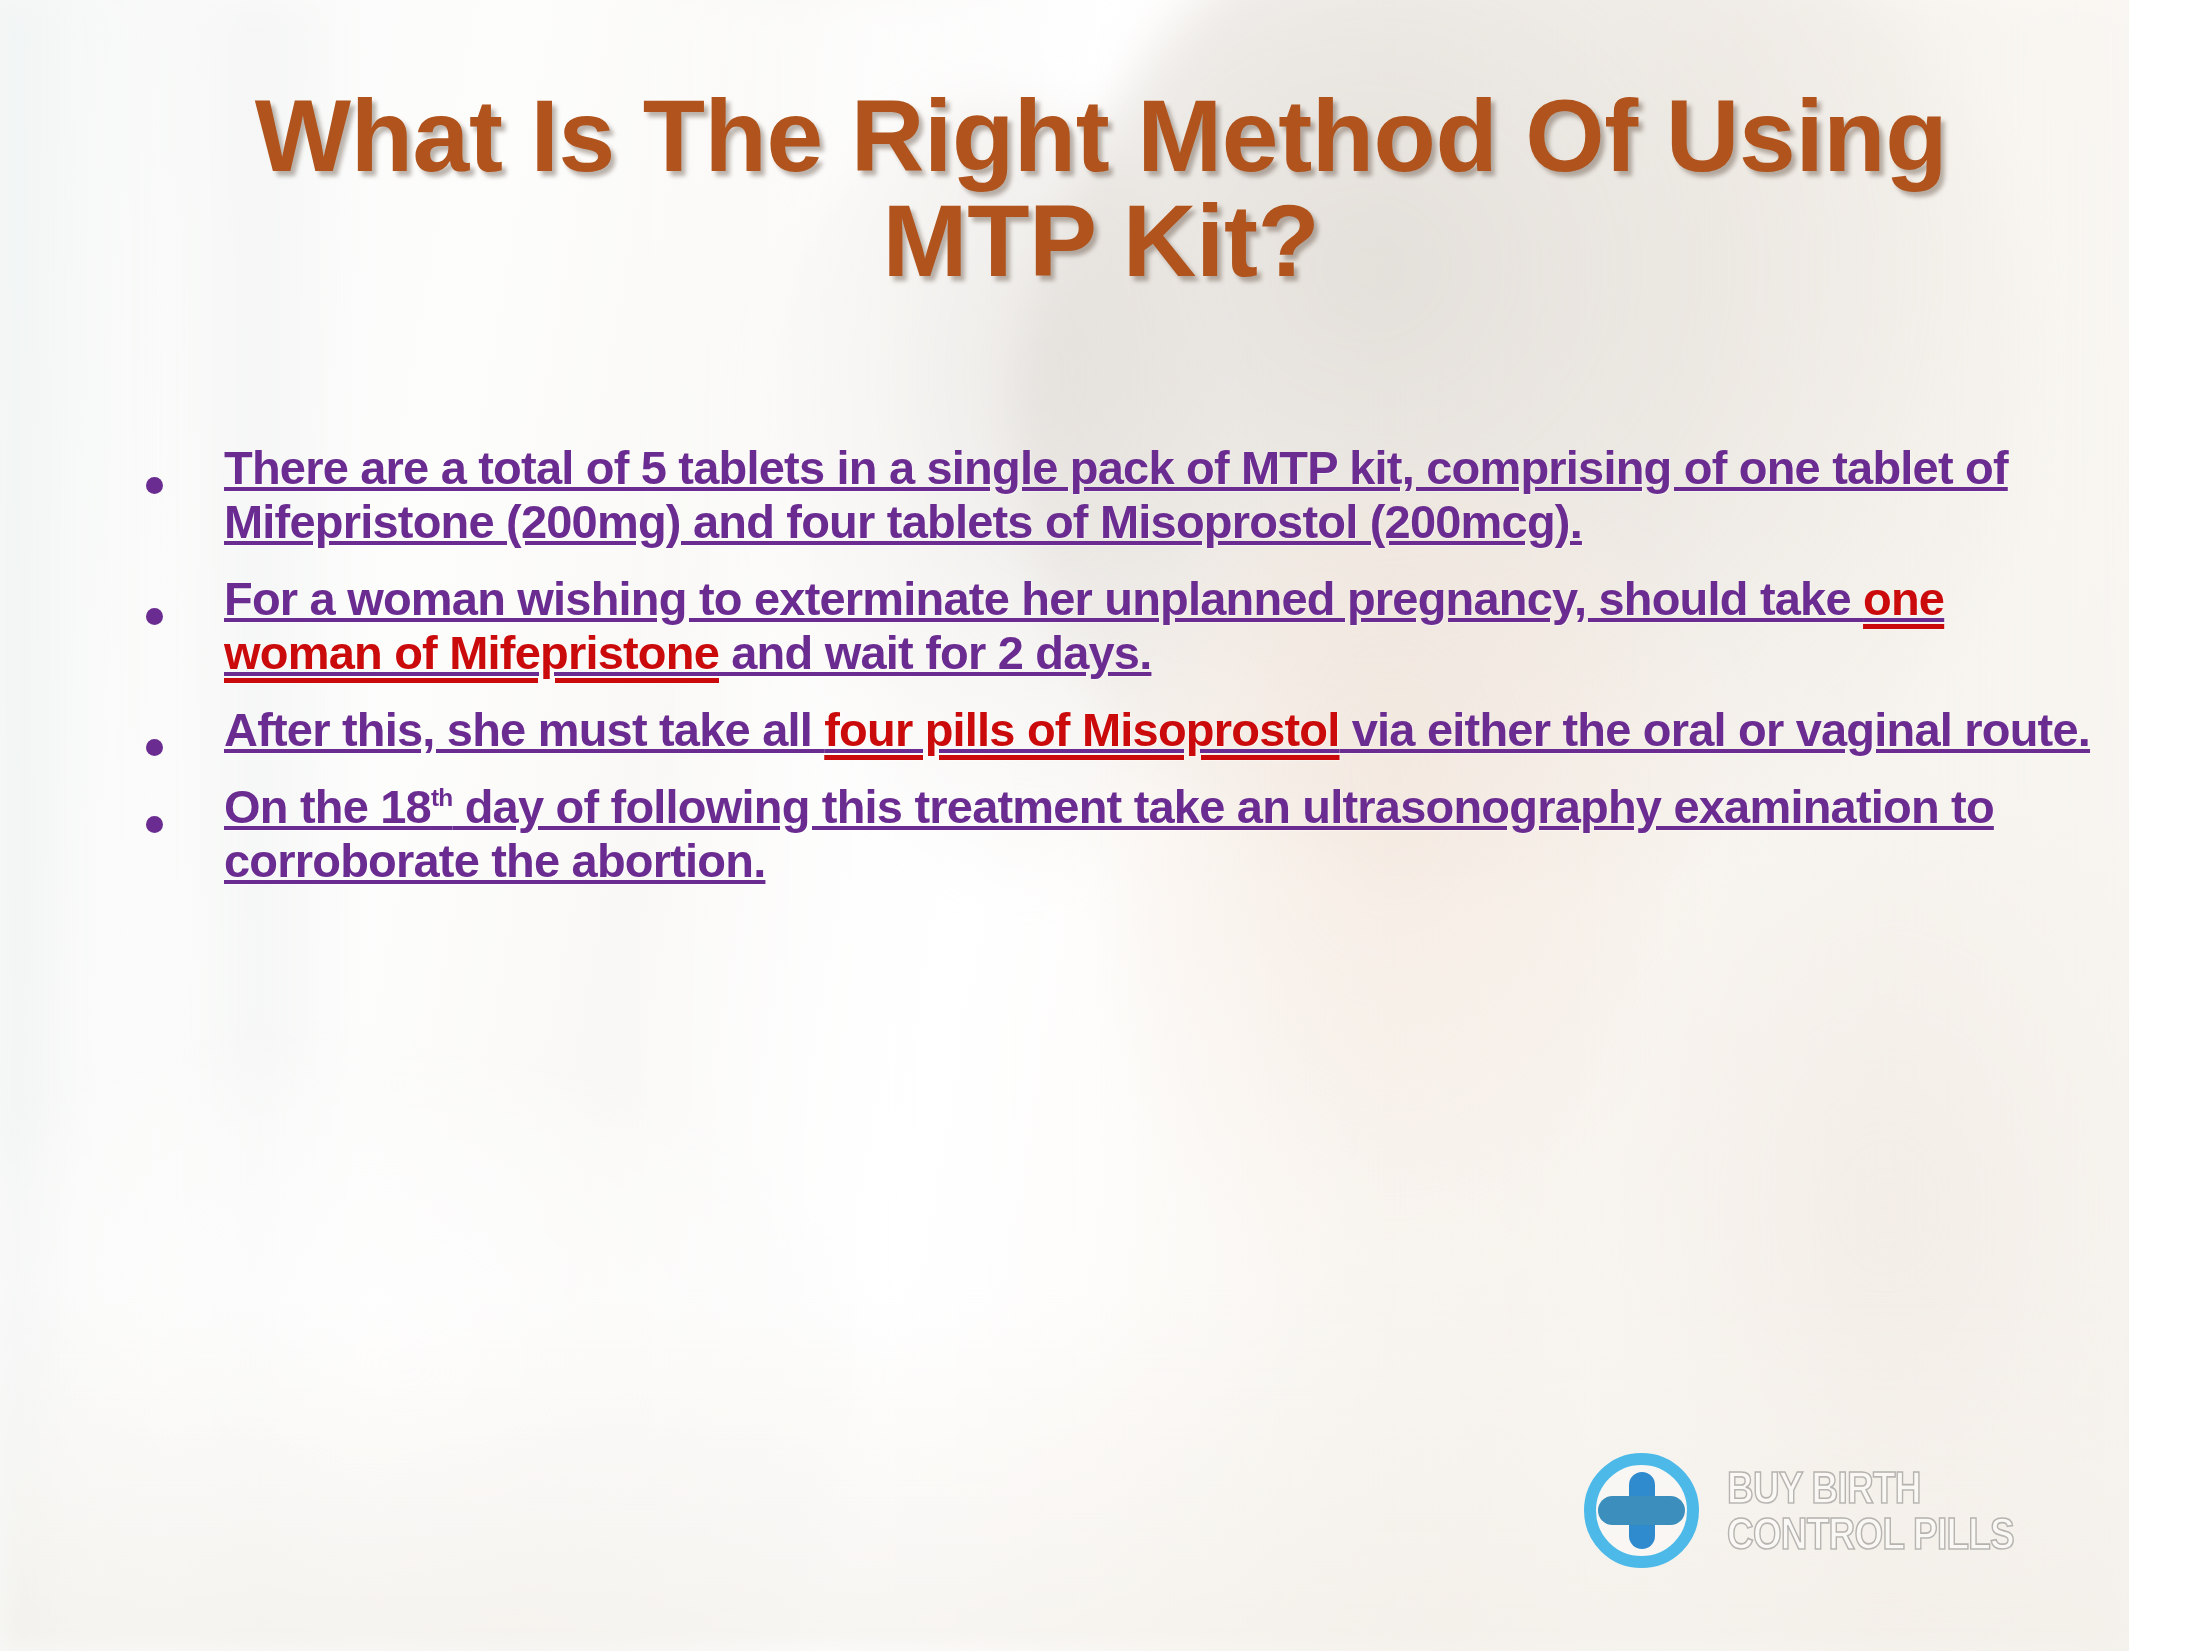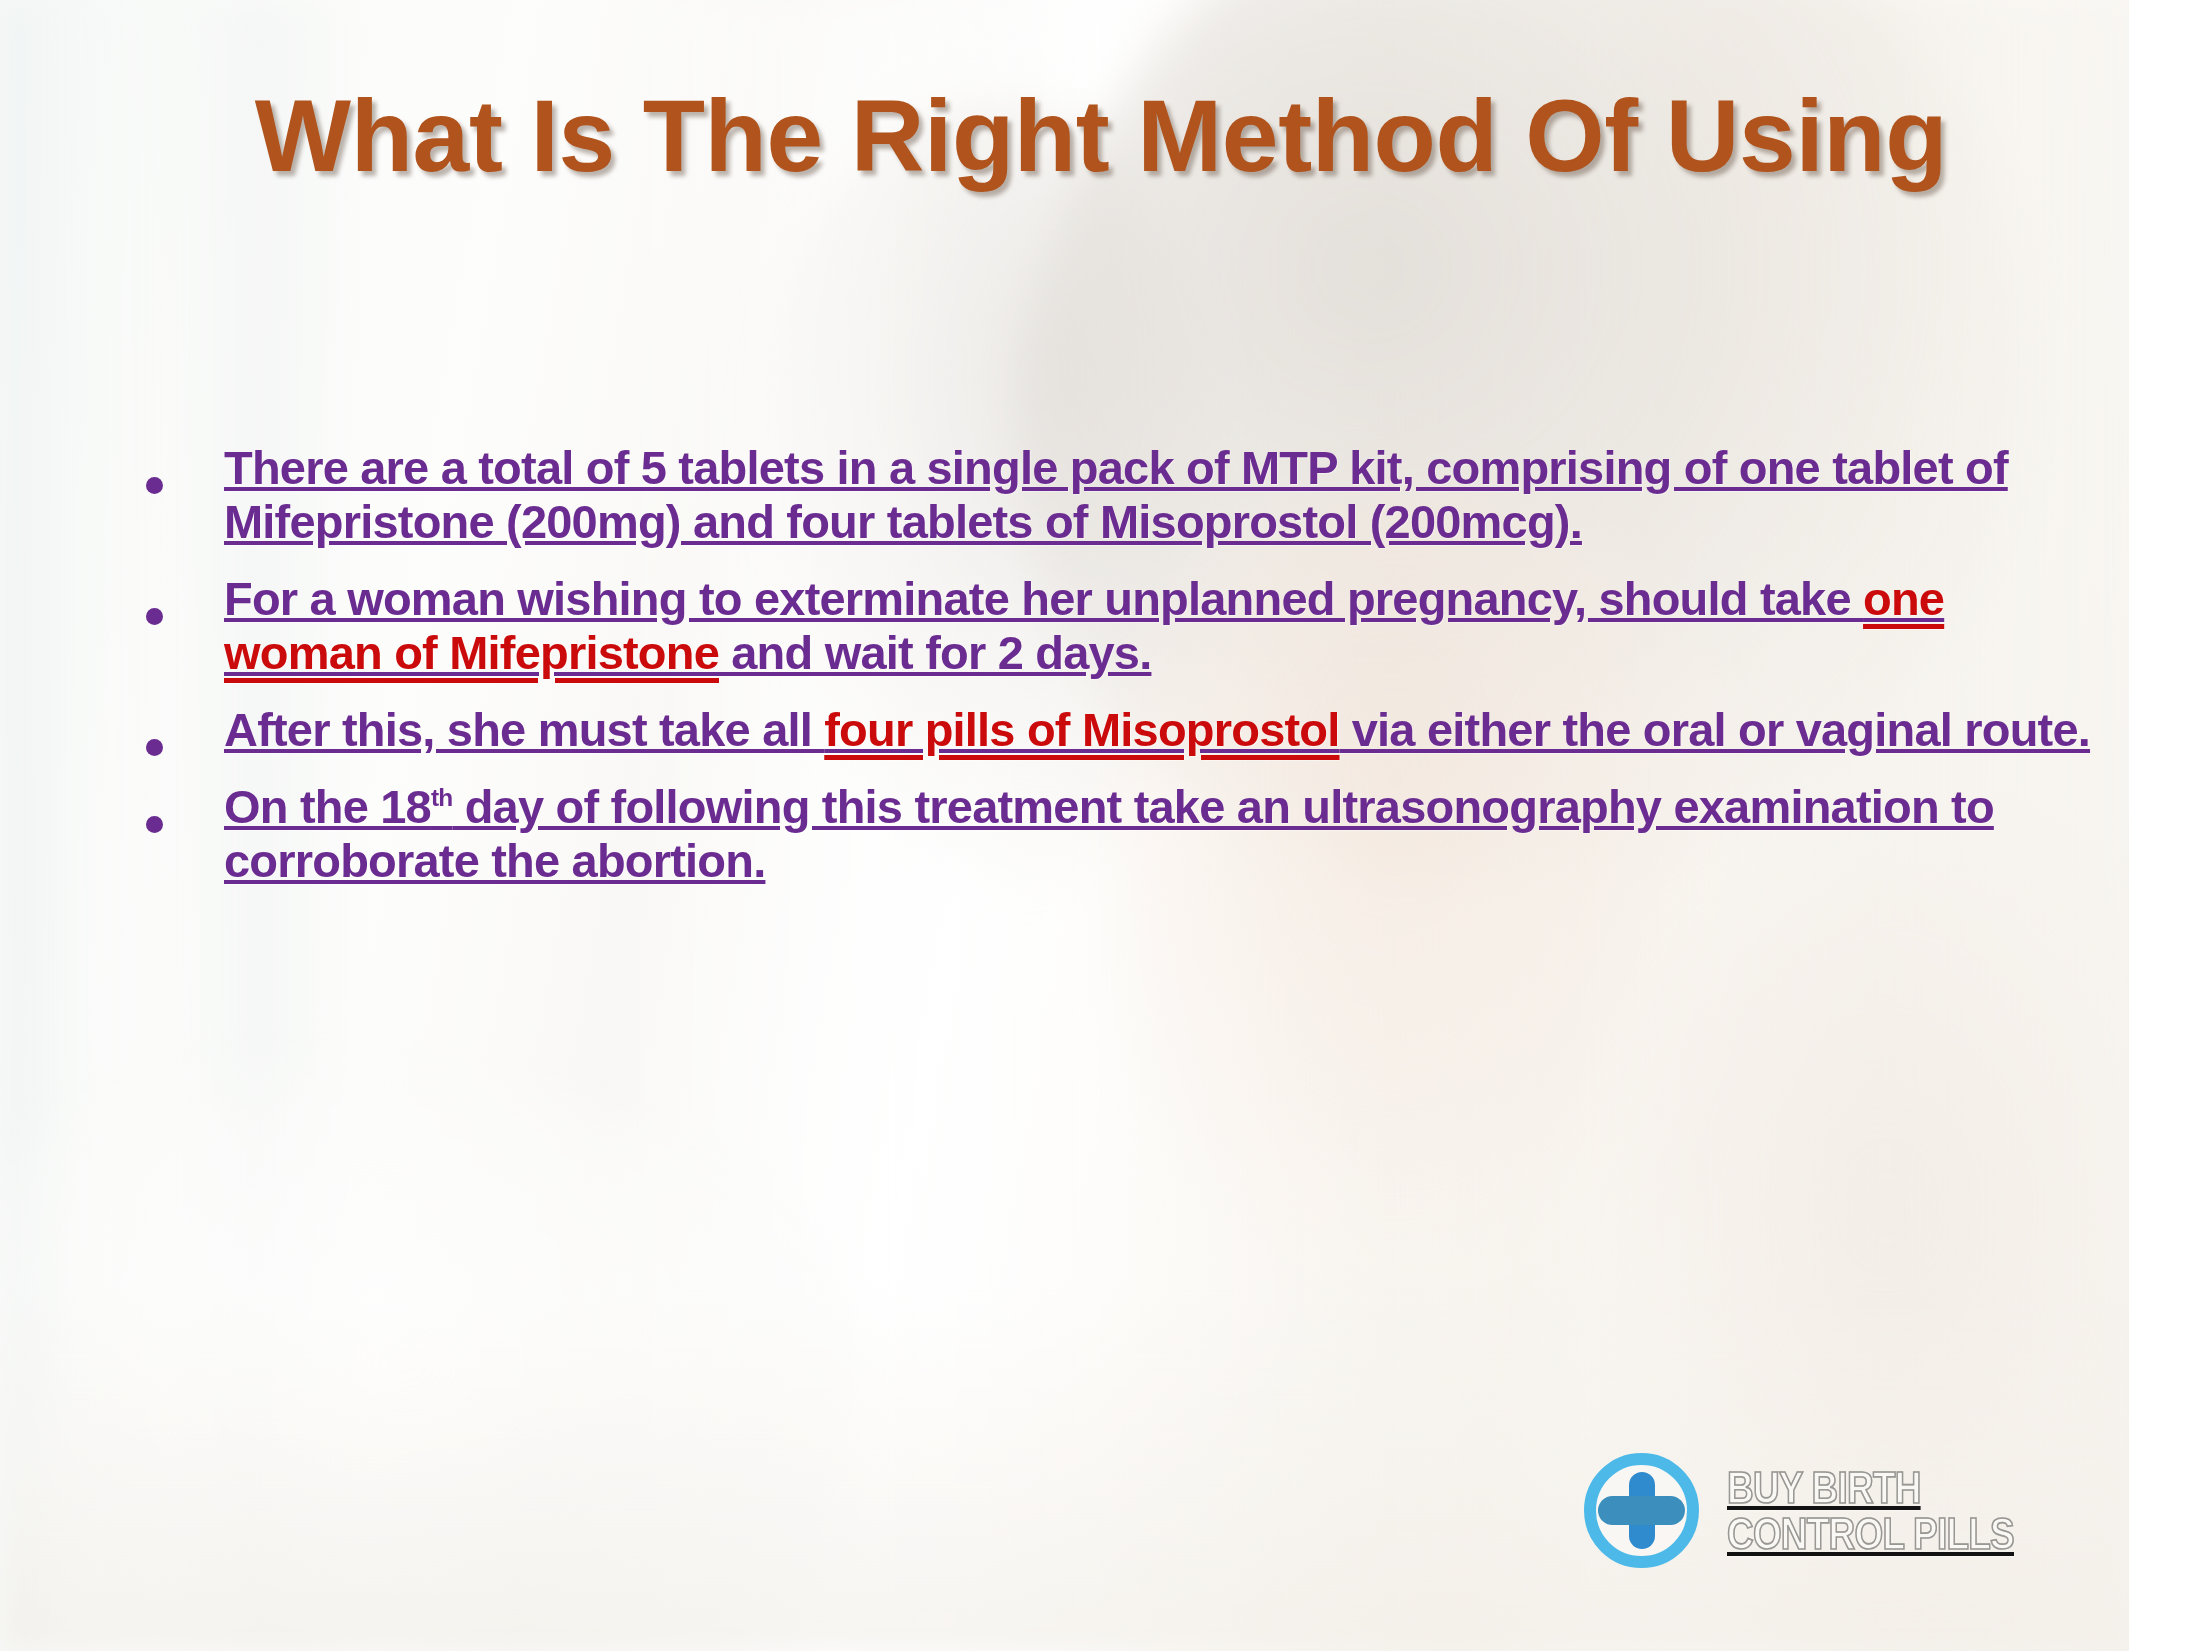--- a/index.html
+++ b/index.html
@@ -229,21 +229,20 @@
   
   .logo {
     position: absolute;
     right: 52px;
     bottom: 77px;
     display: flex;
     align-items: center;
     gap: 21px;
     z-index: 6;
     opacity: 0.92;
-    text-decoration: underline;
   }
   .logo-mark {
     width: 129px;
     height: 129px;
     position: relative;
     flex: 0 0 auto;
   }
   .logo-ring {
     position: absolute;
     inset: 6.9px;
@@ -301,20 +300,21 @@
     <div class="bg-arm"></div>
     <div class="bg-garment"></div>
     <div class="bg-bottom"></div>
     <div class="bg-veil"></div>
   </div>
 
   <div class="content">
 
     <div class="title">
       <span>What Is The Right Method Of Using</span><br>
+      <span>MTP Kit?</span>
     </div>
 
     <div class="bullets">
 
       <div class="bullet">
         <span class="dot"></span>
         <span class="body"><span>There are a total of 5 tablets in a single pack of MTP kit, comprising of one tablet of Mifepristone (200mg) and four tablets of Misoprostol (200mcg).</span></span>
       </div>
 
       <div class="bullet">

